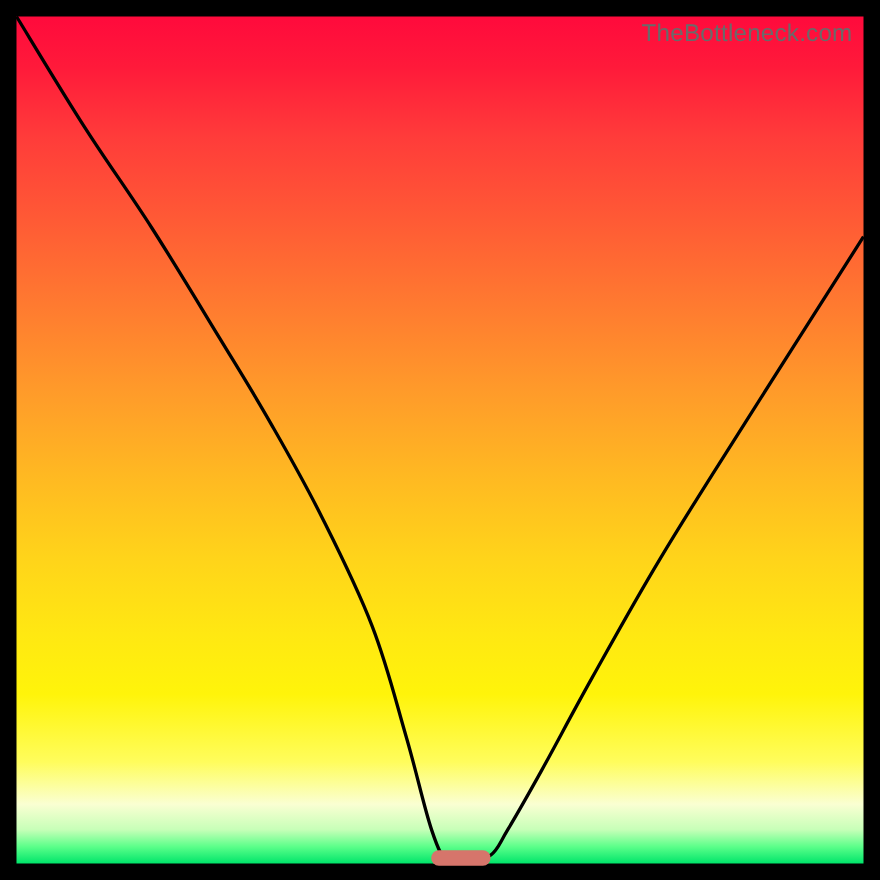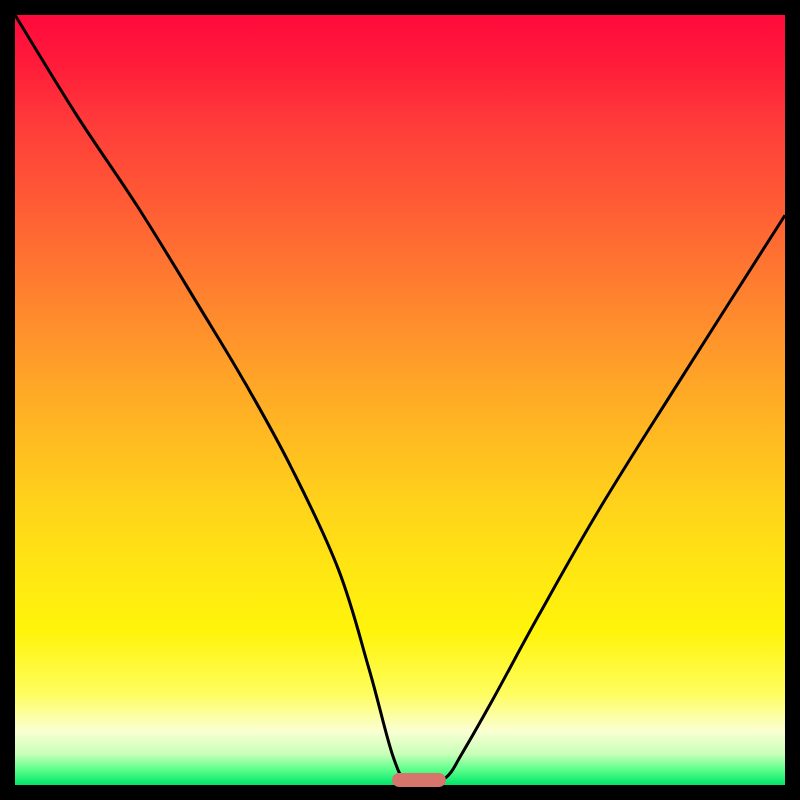--- a/index.html
+++ b/index.html
@@ -63,20 +63,21 @@
     border-radius: 7px;
     background: #d6756b;
   }
 </style>
 </head>
 <body>
 
 <div class="frame">
   <div class="plot-area">
 
+    <div class="watermark">TheBottleneck.com</div>
 
     <svg class="curve" viewBox="0 0 770 770" preserveAspectRatio="none">
       <path d="M 0 0 C 11.088 18.018000000000004, 39.42400000000001 65.45000000000002, 61.6 100.10000000000002 C 83.776 134.75000000000003, 101.024 157.85, 123.2 192.5 C 145.376 227.15, 165.396 260.72200000000004, 184.79999999999998 292.6 C 204.20399999999998 324.478, 214.368 340.49399999999997, 231 369.59999999999997 C 247.632 398.70599999999996, 260.568 421.036, 277.2 454.3 C 293.832 487.564, 309.53999999999996 518.364, 323.4 554.4 C 337.26 590.4359999999999, 344.498 621.236, 354.2 654.5 C 363.902 687.764, 370.37 718.4100000000001, 377.3 739.2 C 384.23 759.99, 387.156 764.456, 392.7 770 C 398.24399999999997 775.544, 401.17 771.386, 408.1 770 C 415.03000000000003 768.614, 424.27000000000004 767.8439999999999, 431.20000000000005 762.3 C 438.13000000000005 756.756, 438.284 753.0600000000001, 446.59999999999997 739.2 C 454.91599999999994 725.34, 463.53999999999996 710.2479999999999, 477.4 685.3 C 491.26 660.352, 504.196 635.25, 523.6 600.6 C 543.004 565.95, 560.2520000000001 534.38, 585.2 492.8 C 610.148 451.22, 628.936 422.268, 662.2 369.59999999999997 C 695.464 316.93199999999996, 750.596 230.69200000000004, 770 200.20000000000005" fill="none" stroke="#000000" stroke-width="3"></path>
     </svg>
 
     <div class="marker" style="left: 377.3px; width: 53.9px; top: 758px; background: rgb(214, 117, 107);"></div>
 
   </div>
 </div>
 

